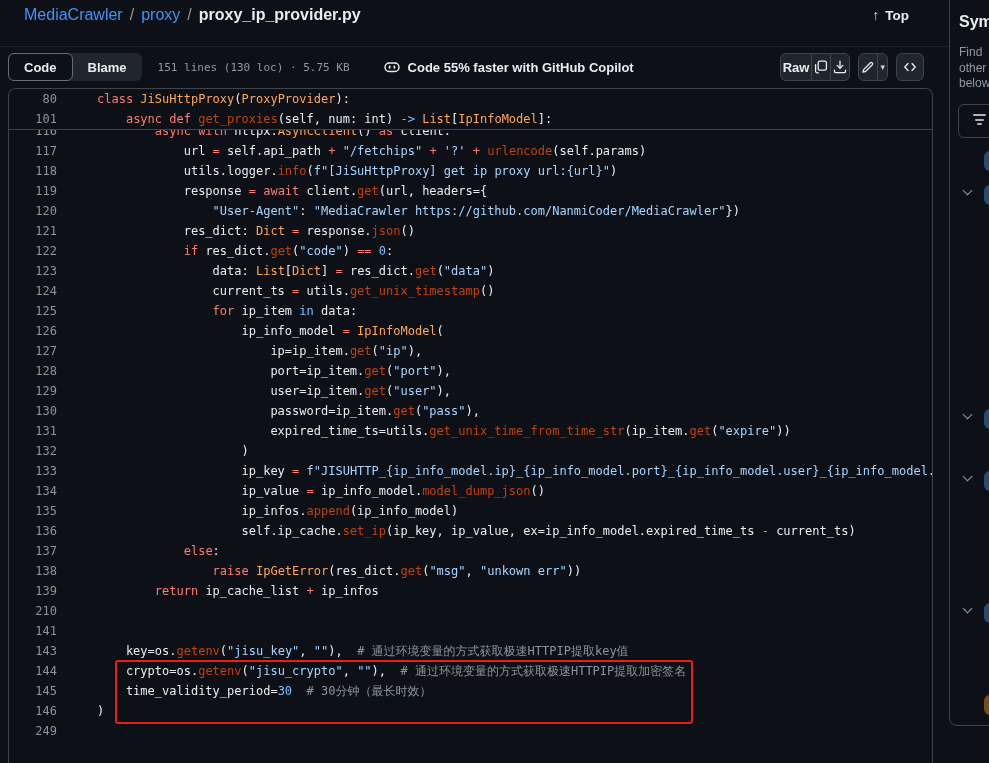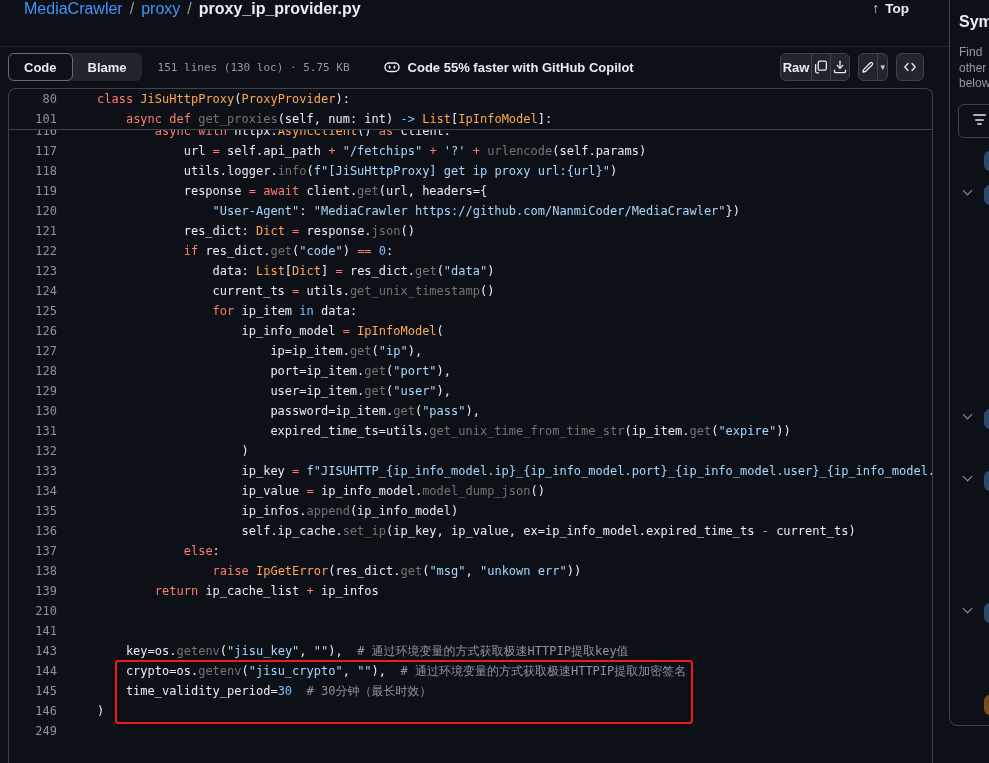--- a/index.html
+++ b/index.html
@@ -1,20 +1,20 @@
 <!DOCTYPE html>
 <html><head>
 <meta charset="utf-8">
 <style>
   *{margin:0;padding:0;box-sizing:border-box}
   html,body{width:989px;height:763px;overflow:hidden;background:#0d1117;
     font-family:"Liberation Sans",sans-serif;color:#e6edf3;position:relative}
 
   
-  .breadcrumb-row{height:47px;display:flex;align-items:flex-start;padding:0 80px 16px 24px;
+  .breadcrumb-row{height:47px;display:flex;align-items:center;padding:0 80px 16px 24px;
     border-bottom:1px solid #1c232c;font-size:16px;white-space:nowrap}
   .crumb-link{color:#4493f8;text-decoration:none;cursor:pointer}
   .crumb-sep{color:#9198a1;padding:0 7px}
   .crumb-file{font-weight:700;color:#e6edf3}
   .top-link{margin-left:auto;display:flex;align-items:center;gap:6px;font-size:13.5px;
     font-weight:600;color:#e6edf3;cursor:pointer}
   .top-arrow{font-size:14px;color:#d5dbe1}
 
   
   .toolbar{height:40px;width:933px;display:flex;align-items:center;padding:0 9px 0 8px}
@@ -62,21 +62,21 @@
   .sym-title{position:absolute;left:9px;top:24px;font-size:16px;font-weight:700;white-space:nowrap}
   .sym-desc{position:absolute;left:9px;top:56px;font-size:12px;line-height:15.5px;
     color:#9198a1;white-space:nowrap}
   .sym-filter{position:absolute;left:8px;top:115px;width:70px;height:34px;
     border:1px solid #3d444d;border-radius:6px;cursor:text}
   .fwrap{position:absolute;left:12px;top:9px;width:16px}
   .fbar{height:2px;background:#aab2bc;border-radius:1px;margin:0 auto 2.5px}
   .sym-chip{position:absolute;left:34px;width:20px;height:20px;border-radius:6px;cursor:pointer}
   .sym-chevron{position:absolute;left:14px;cursor:pointer}
 </style>
-<style>.tk-k{color:#ff7b72}.tk-t{color:#ffa657}.tk-f{color:#737373}.tk-s{color:#a5d6ff}.tk-n{color:#79c0ff}.tk-c{color:#8b949e}.tk-p{color:#e6edf3}.ln{color:#8b949e}</style></head>
+<style>.tk-k{color:#ff7b72}.tk-t{color:#ffa657}.tk-f{color:#c2410c}.tk-s{color:#a5d6ff}.tk-n{color:#79c0ff}.tk-c{color:#8b949e}.tk-p{color:#e6edf3}.ln{color:#8b949e}</style></head>
 <body>
 
 <div class="breadcrumb-row">
   <span class="crumb-link">MediaCrawler</span>
   <span class="crumb-sep">/</span>
   <span class="crumb-link">proxy</span>
   <span class="crumb-sep">/</span>
   <span class="crumb-file">proxy_ip_provider.py</span>
   <span class="top-link">
     <span class="top-arrow">↑</span>

